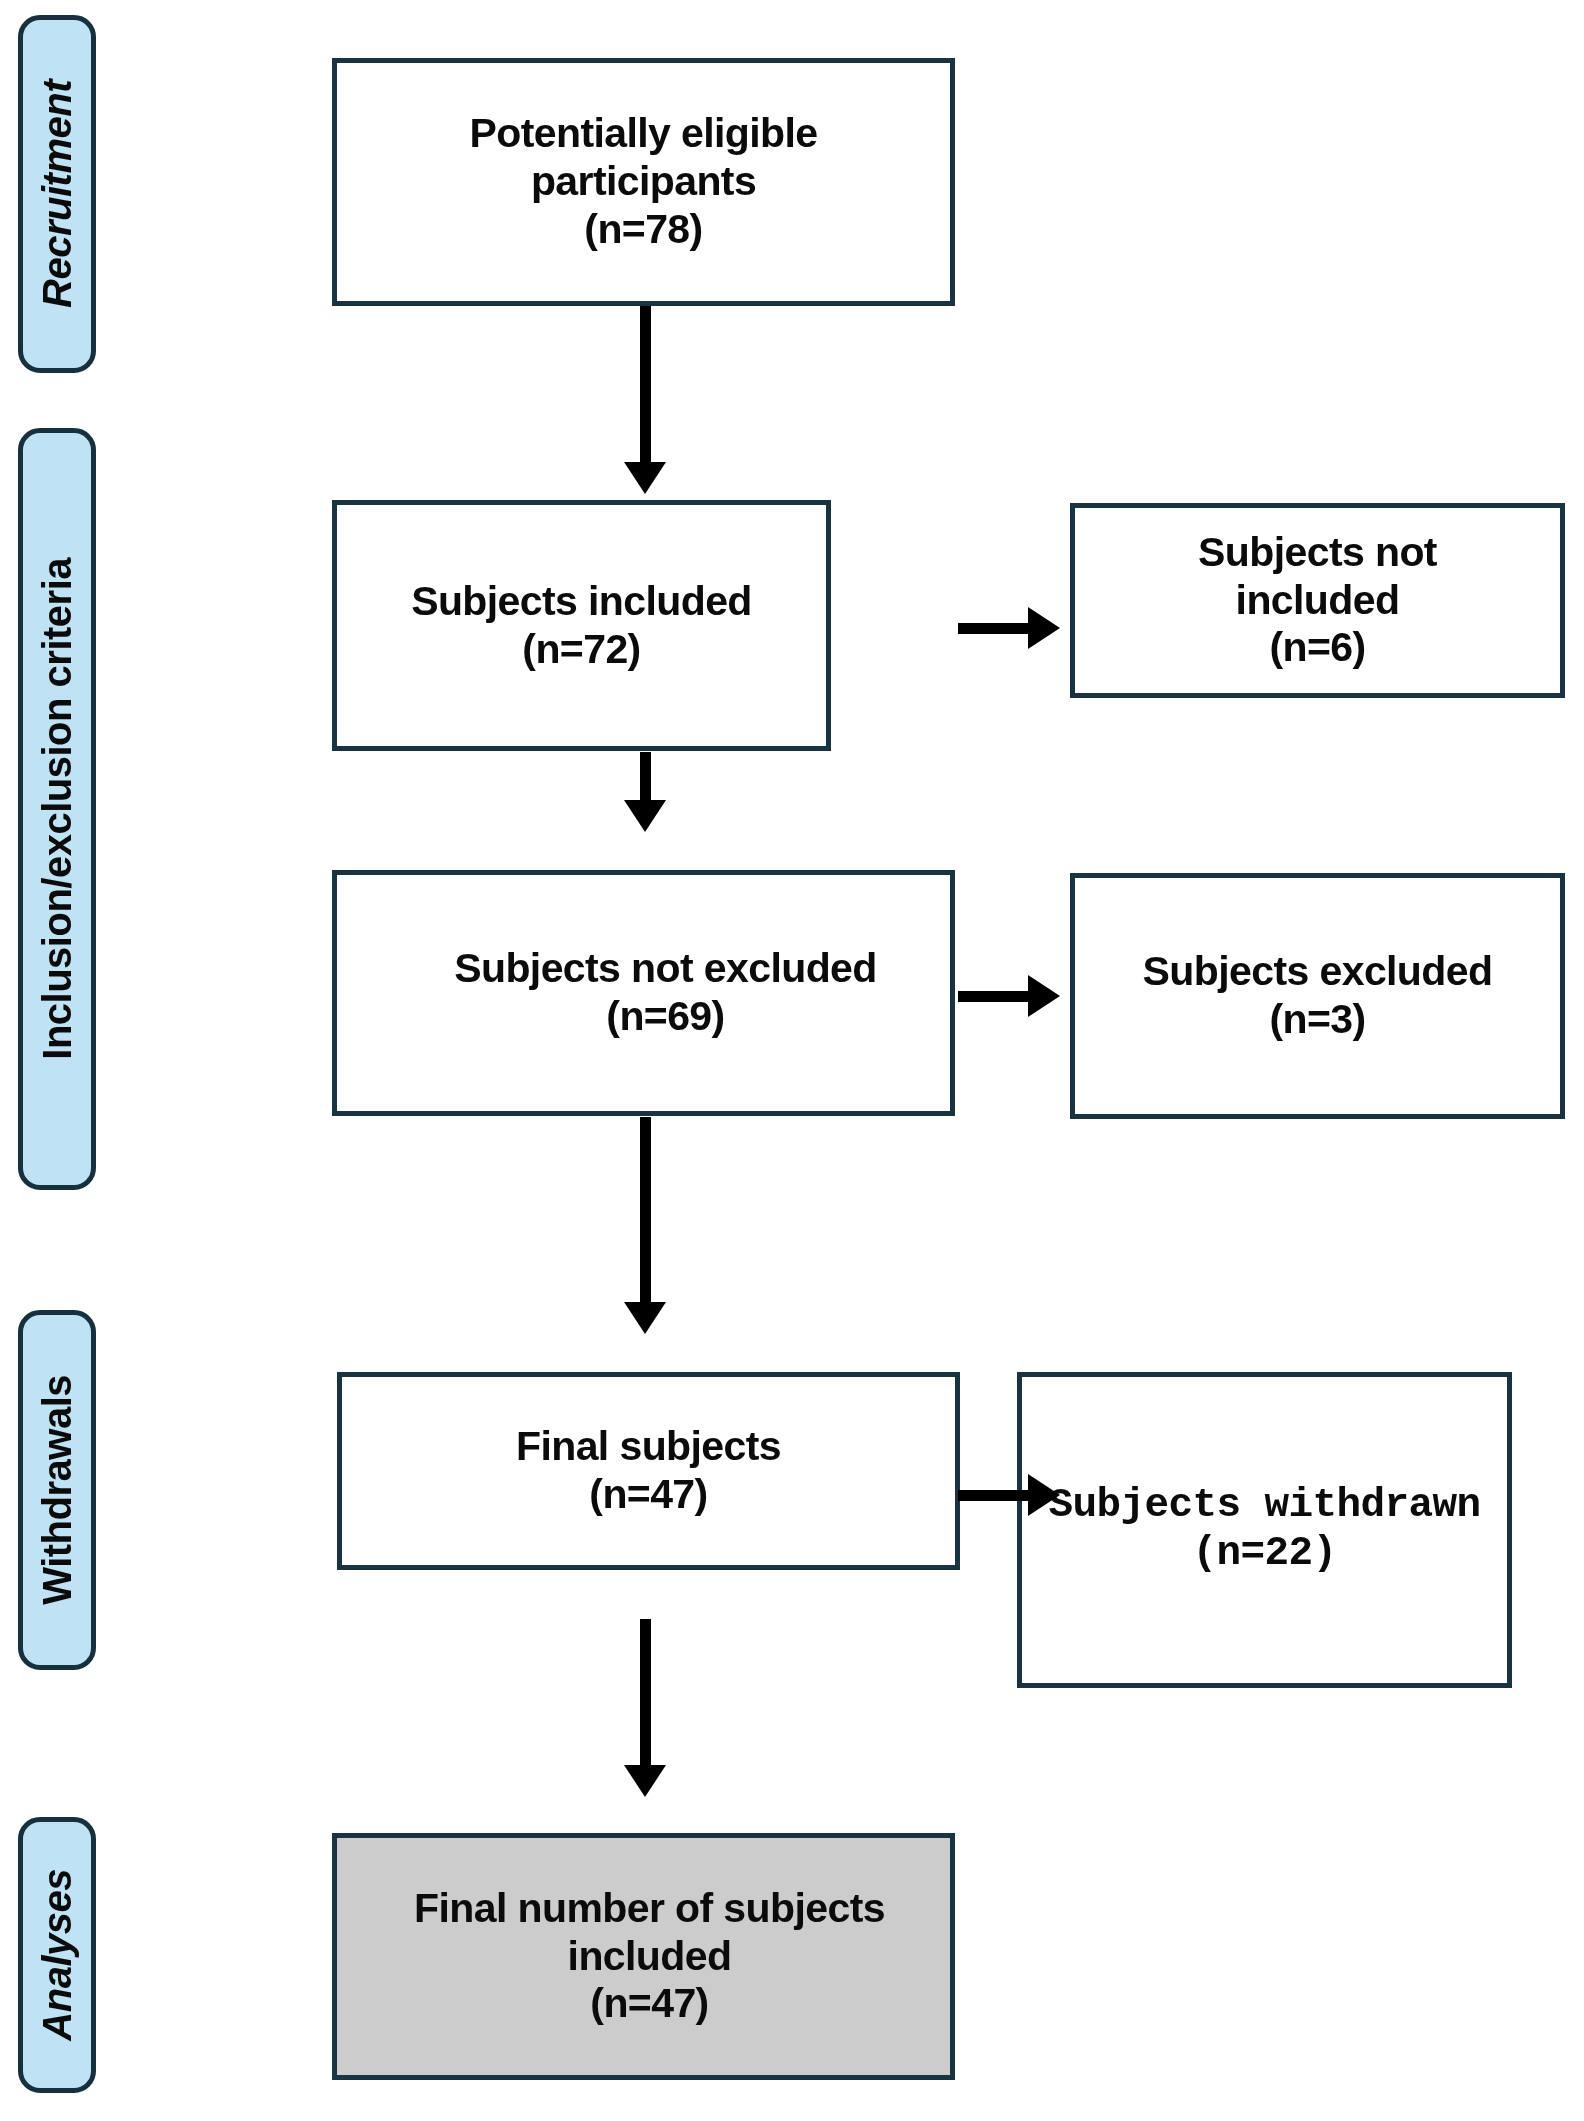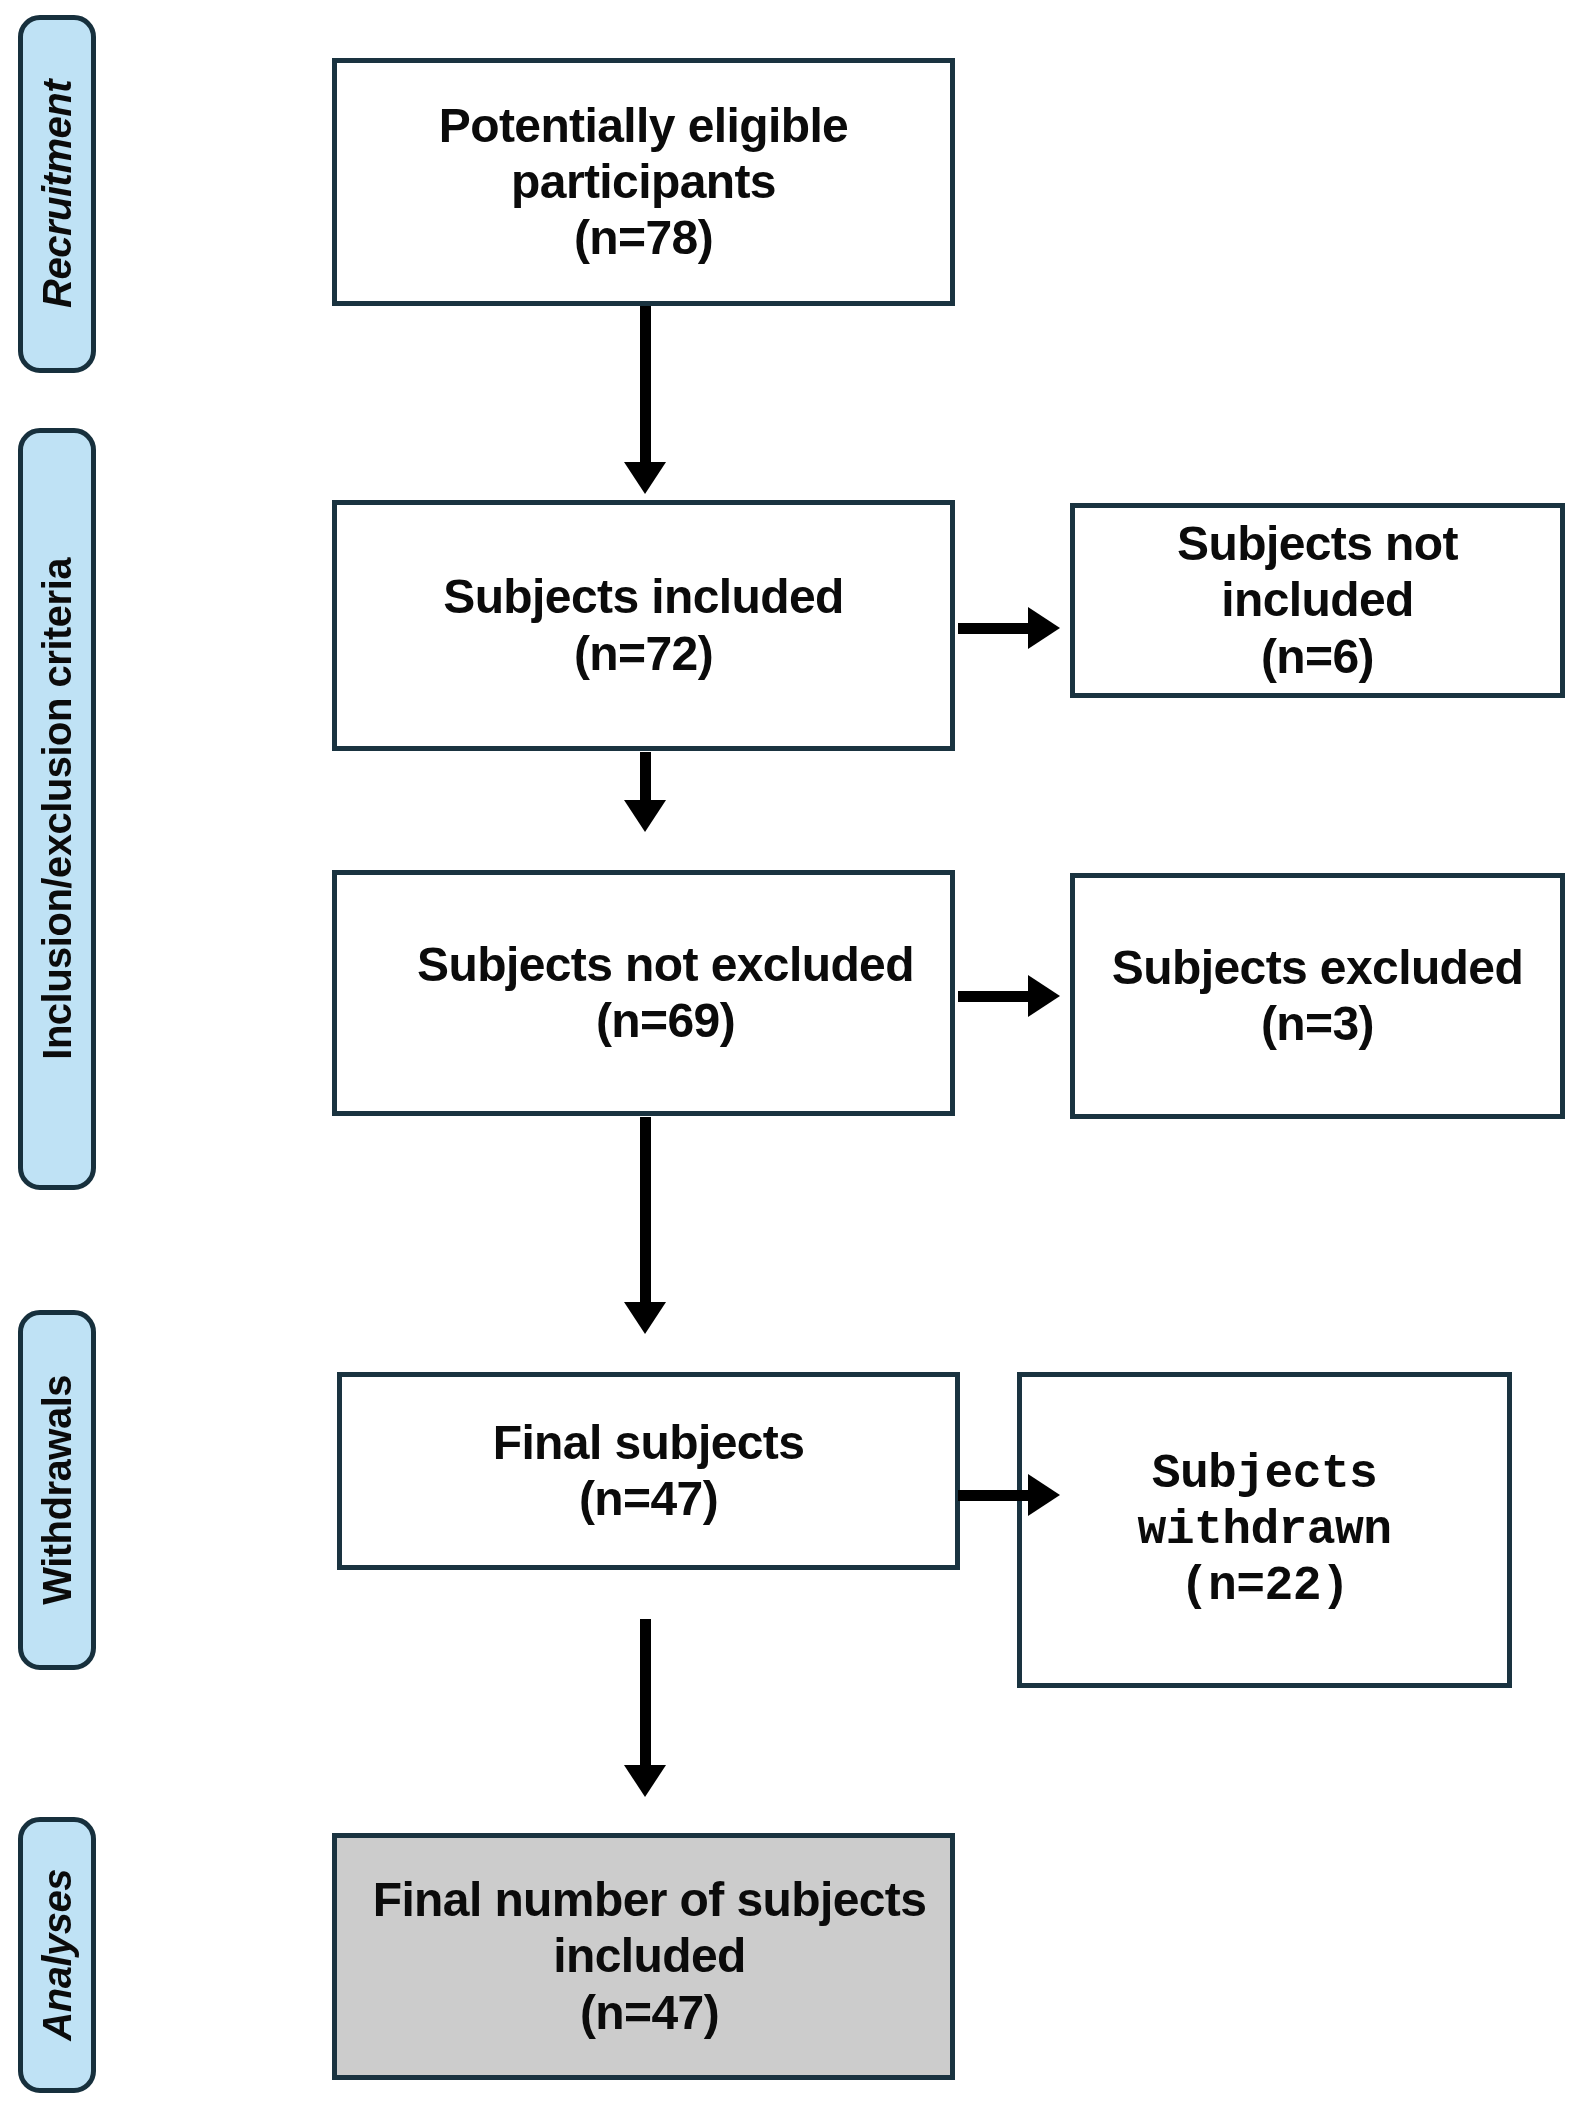--- a/index.html
+++ b/index.html
@@ -34,21 +34,21 @@
     position:absolute;
     box-sizing:border-box;
     border:5px solid #1a3340;
     background:#ffffff;
     display:flex;align-items:center;justify-content:center;
     text-align:center;
   }
   .flow-box.shaded{background:#cccccc;}
   .flow-box .box-text{
     font-weight:bold;
-    font-size:48px;
+    font-size:41px;
     line-height:1.17;
     color:#0b0b0b;
     letter-spacing:-0.6px;
     white-space:pre-line;
     padding:0 14px;
   }
 
   
   .conn{position:absolute;}
   .conn .shaft-v{position:absolute;background:#000;width:11px;}
@@ -86,21 +86,21 @@
   <div class="phase-tab italic" style="left:18px;top:1817px;width:78px;height:276px;">
     <span class="phase-label">Analyses</span>
   </div>
 
   <div class="flow-box" style="left:332px;top:58px;width:623px;height:248px;">
     <span class="box-text">Potentially eligible
 participants
 (n=78)</span>
   </div>
 
-  <div class="flow-box" style="left:332px;top:500px;width:623px;height:251px;">
+  <div class="flow-box" style="left:332px;top:500px;width:499px;height:251px;">
     <span class="box-text">Subjects included
 (n=72)</span>
   </div>
 
   <div class="flow-box" style="left:1070px;top:503px;width:495px;height:195px;">
     <span class="box-text">Subjects not
 included
 (n=6)</span>
   </div>
 

